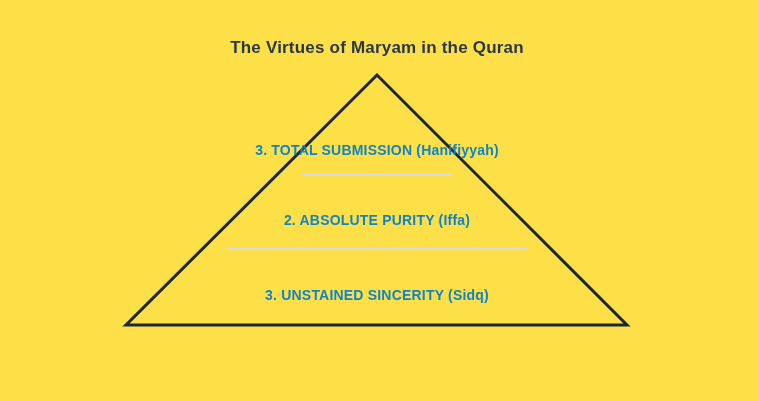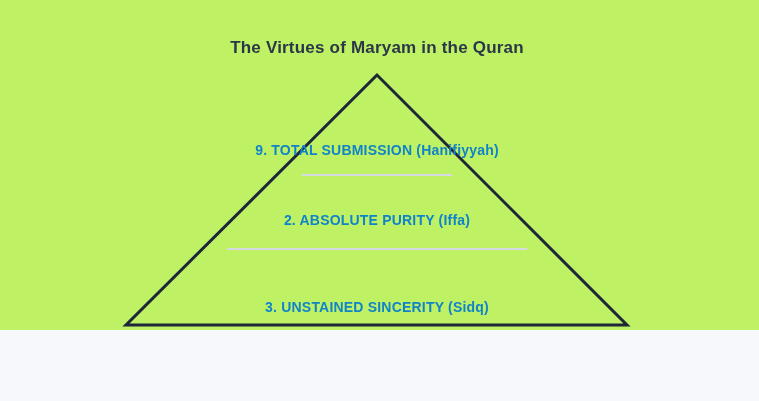--- a/index.html
+++ b/index.html
@@ -3,22 +3,22 @@
 <meta charset="utf-8">
 <style>
   html, body {
     margin: 0;
     padding: 0;
     background: #f7f8fc;
   }
   .canvas {
     position: relative;
     width: 759px;
-    height: 330px;
-    background: #bef264;
+    height: 401px;
+    background: #fde047;
     font-family: "Liberation Sans", sans-serif;
     overflow: hidden;
   }
   .title {
     position: absolute;
     top: 38px;
     left: 0;
     width: 754px;
     margin: 0;
     text-align: center;
@@ -39,41 +39,41 @@
     left: 0;
     width: 754px;
     text-align: center;
     font-size: 14px;
     font-weight: 700;
     color: #1184c9;
     letter-spacing: 0.2px;
   }
   .level-1 { top: 142px; }
   .level-2 { top: 212px; text-align: center; }
-  .level-3 { top: 299px; }
+  .level-3 { top: 287px; }
   .divider {
     position: absolute;
     height: 2px;
     background: #d6dbe2;
   }
   .divider-1 { top: 174px; left: 302px; width: 150px; }
   .divider-2 { top: 248px; left: 227px; width: 300px; }
 </style>
 </head>
 <body>
 
 <div class="canvas">
 
   <h1 class="title">The Virtues of Maryam in the Quran</h1>
 
   <svg class="triangle-svg" viewBox="0 0 759 401" xmlns="http://www.w3.org/2000/svg">
     <polygon points="377,75 126,325 627,325" fill="none" stroke="#1e2737" stroke-width="3" stroke-linejoin="miter"></polygon>
   </svg>
 
-  <div class="level level-1">9. TOTAL SUBMISSION (Hanifiyyah)</div>
+  <div class="level level-1">3. TOTAL SUBMISSION (Hanifiyyah)</div>
 
   <div class="divider divider-1"></div>
 
   <div class="level level-2">2. ABSOLUTE PURITY (Iffa)</div>
 
   <div class="divider divider-2"></div>
 
   <div class="level level-3">3. UNSTAINED SINCERITY (Sidq)</div>
 
 </div>

